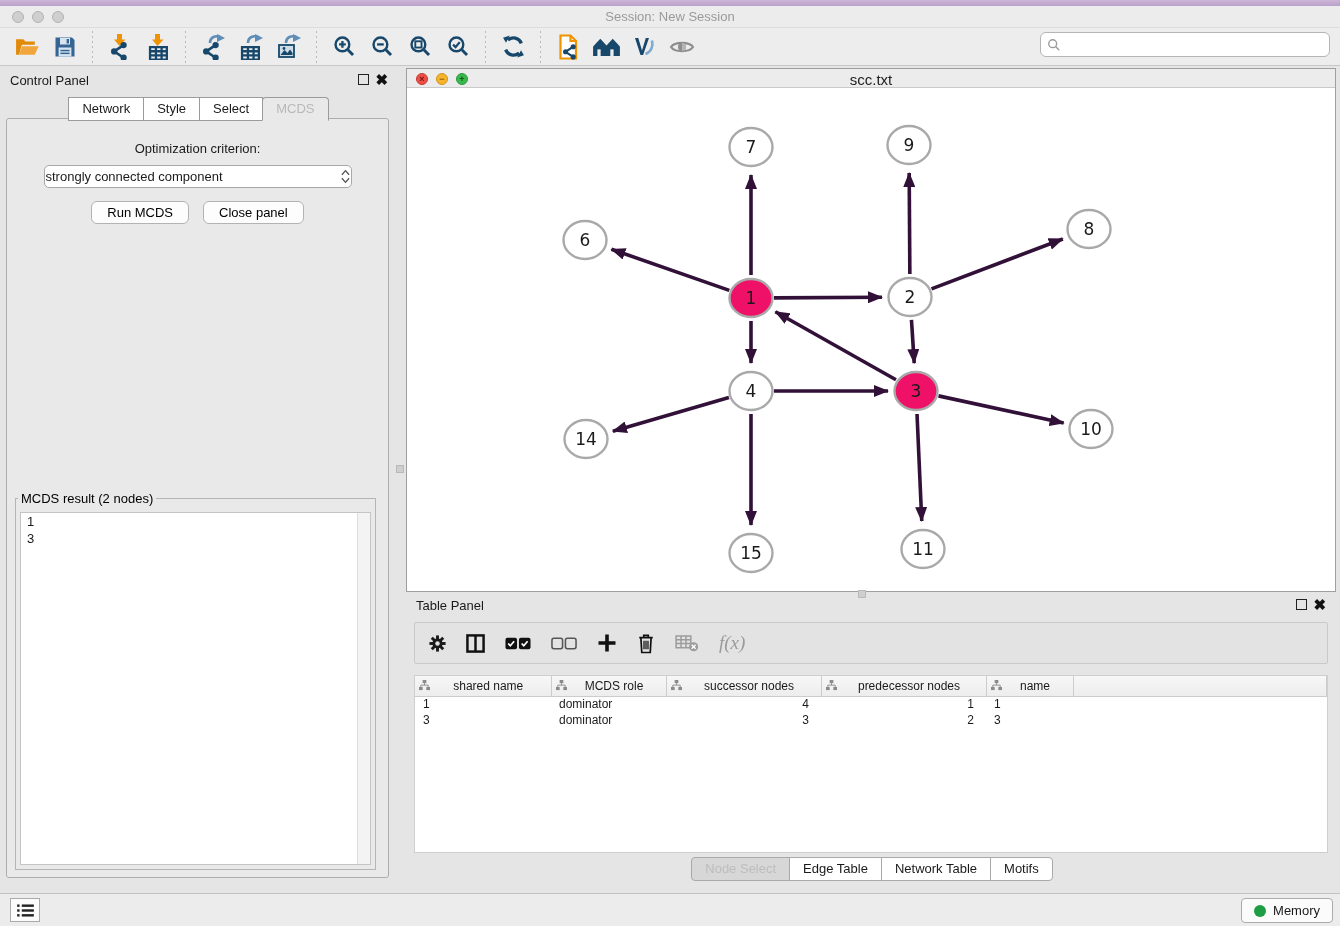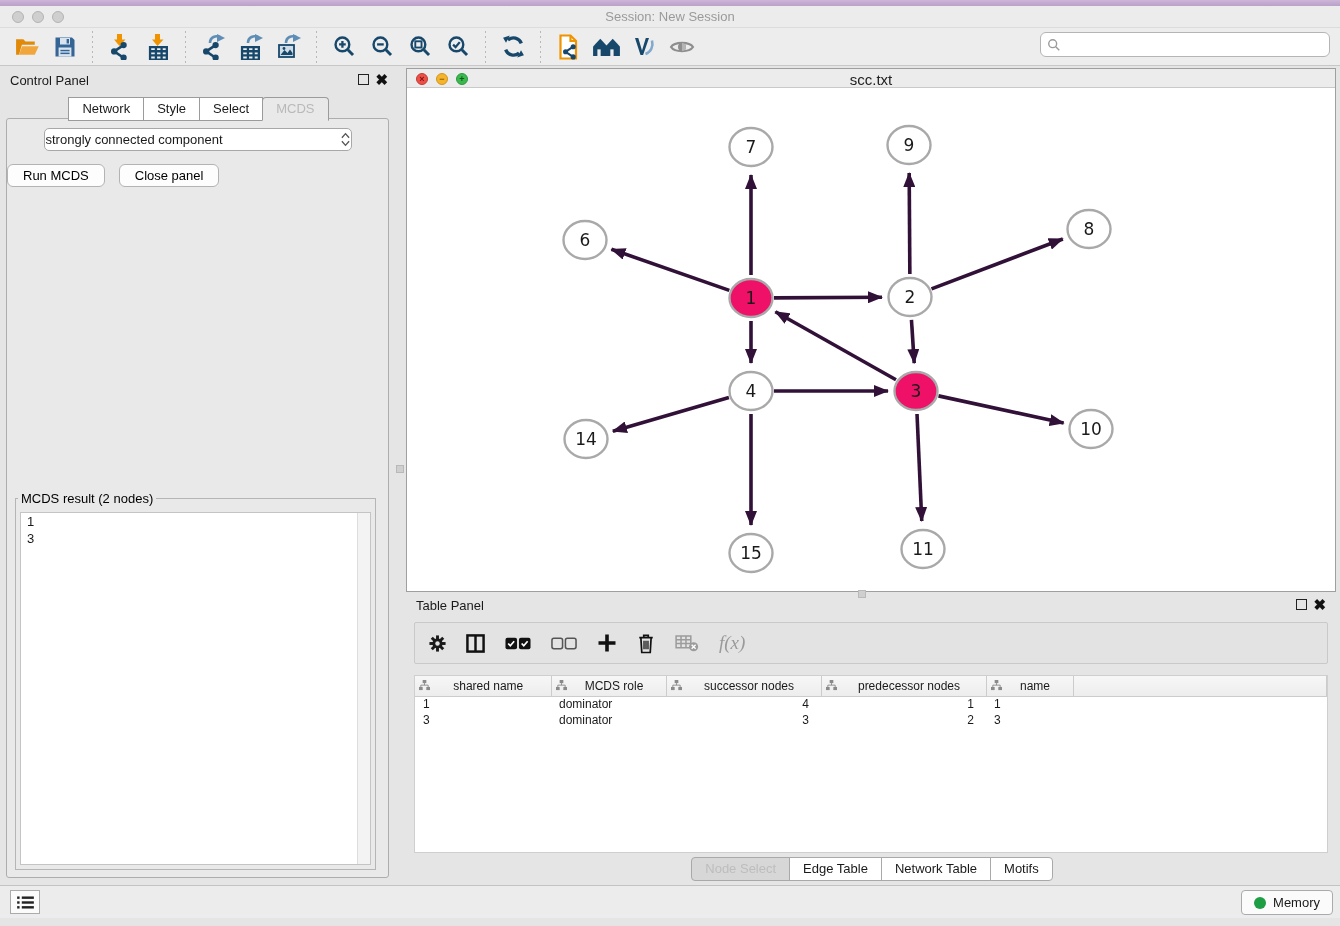--- a/index.html
+++ b/index.html
@@ -37,21 +37,21 @@
   .ctabs{position:absolute;left:0;top:31px;width:100%;display:flex;justify-content:center;z-index:2;}
   .ctab{padding:3px 13px 4px;background:#fff;border:1px solid #9b9b9b;margin-right:-1px;cursor:pointer;}
   .ctab.active{background:#e9e9e9;color:#b9b9b9;border-bottom:1px solid #e9e9e9;
                border-radius:4px 4px 0 0;}
   .cp-body{position:absolute;left:6px;right:7px;top:52px;bottom:9px;background:#e9e9e9;
            border:1px solid #adadad;border-radius:3px;}
   .opt-label{text-align:center;margin-top:22px;}
   .selectrow{width:308px;height:23px;margin:9px auto 0;background:#fff;border:1px solid #a8a8a8;
              border-radius:5px;display:flex;align-items:center;padding:0 1px;cursor:pointer;}
   .selectrow .sel-text{flex:1;}
-  .btnrow{display:flex;justify-content:flex-start;gap:14px;margin-top:13px;}
+  .btnrow{display:flex;justify-content:center;gap:14px;margin-top:13px;}
   .pbtn{background:#fdfdfd;border:1px solid #b3b3b3;border-radius:6px;padding:3px 15px;
         font-size:13px;cursor:pointer;}
   .resultbox{position:absolute;left:8px;right:12px;top:372px;bottom:7px;
              border:1px solid #b5b5b5;}
   .resultbox legend{font-size:13px;padding:0 3px;margin-left:2px;color:#000000;}
   fieldset{margin:0;padding:0;}
   .result-list{position:absolute;left:4px;right:4px;top:6px;bottom:4px;background:#fff;
                border:1px solid #c4c4c4;}
   .result-line{padding:0 6px;line-height:17px;}
   .result-scroll{position:absolute;right:0;top:0;bottom:0;width:13px;background:#f3f3f3;
@@ -88,21 +88,21 @@
   td{height:16px;font-size:12px;padding:0 8px;white-space:nowrap;}
   td.r{text-align:right;padding-right:12px;}
   .ttabs{position:absolute;left:0;right:0;bottom:6px;display:flex;justify-content:center;}
   .ttab{padding:3px 13px 4px;background:#fff;border:1px solid #a9a9a9;margin-right:-1px;cursor:pointer;}
   .ttab:first-child{border-radius:4px 0 0 4px;}
   .ttab:last-child{border-radius:0 4px 4px 0;}
   .ttab.active{background:#d7d7d7;color:#bdbdbd;}
   
   .divdot{position:absolute;width:8px;height:8px;background:#cfcfcf;border:1px solid #b9b9b9;}
   
-  .statusbar{position:absolute;left:0;bottom:8px;width:100%;height:33px;background:#ececec;
+  .statusbar{position:absolute;left:0;bottom:0;width:100%;height:33px;background:#ececec;
              border-top:1px solid #c3c3c3;}
   .sb-left{position:absolute;left:10px;top:4px;width:30px;height:24px;background:#fbfbfb;
            border:1px solid #ababab;display:flex;align-items:center;justify-content:center;cursor:pointer;}
   .sb-mem{position:absolute;right:7px;top:4px;height:25px;background:#fbfbfb;border:1px solid #ababab;
           border-radius:4px;display:flex;align-items:center;gap:7px;padding:0 12px;cursor:pointer;}
   .memdot{width:12px;height:12px;border-radius:50%;background:#1d9e45;}
   .ic{display:flex;align-items:center;justify-content:center;}
 </style>
 </head>
 <body>
@@ -314,20 +314,21 @@
         <span class="float-ic"></span>
         <span class="close-ic">✖</span>
       </div>
       <div class="ctabs" id="cp-tabs">
           <div class="ctab">Network</div>
           <div class="ctab">Style</div>
           <div class="ctab">Select</div>
           <div class="ctab active">MCDS</div>
         </div>
       <div class="cp-body">
+        <div class="opt-label">Optimization criterion:</div>
         <div class="selectrow">
           <span class="sel-text">strongly connected component</span>
           <span class="ic">
             <svg viewBox="0 0 10 16" width="9" height="15">
                 <path d="M1 6l4-4.5L9 6M1 10l4 4.5L9 10" stroke="#555" stroke-width="1.5" fill="none"></path>
               </svg>
           </span>
         </div>
         <div class="btnrow">
           <button class="pbtn">Run MCDS</button>

